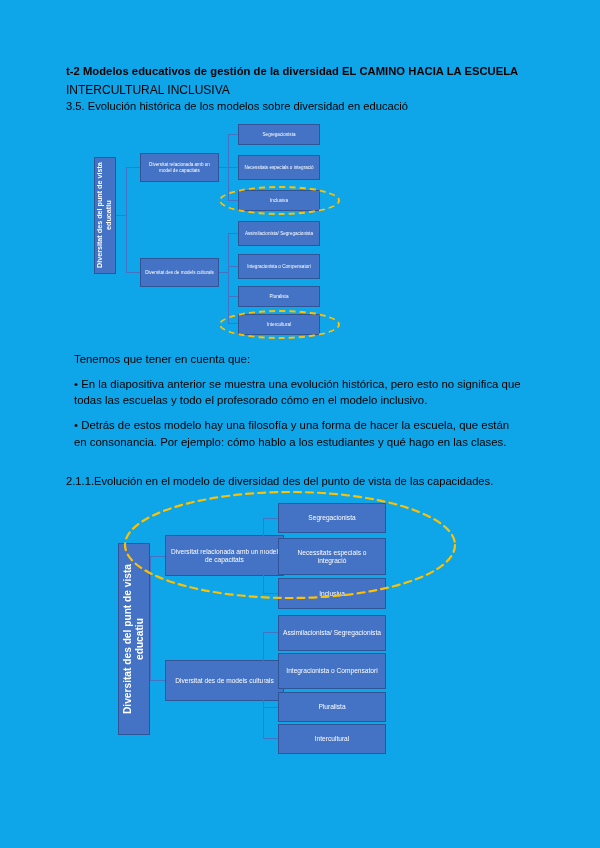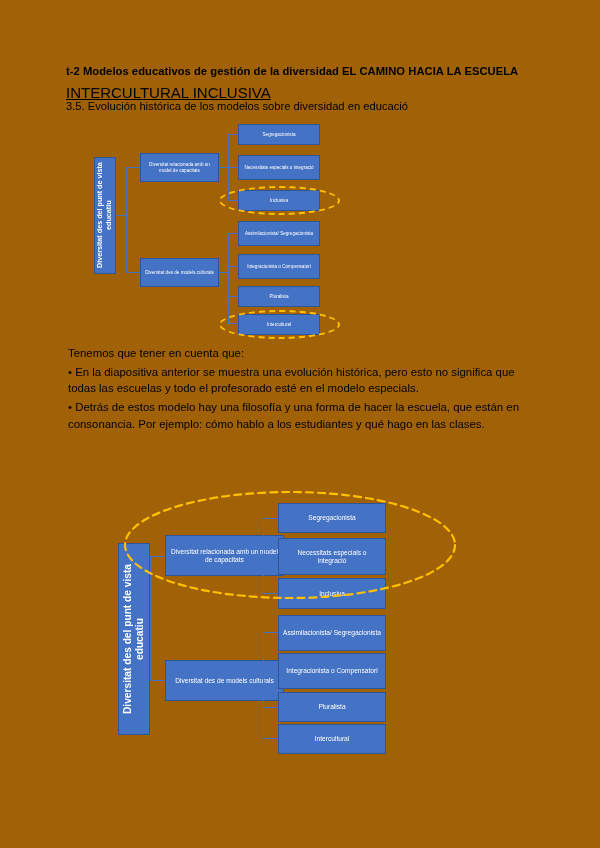--- a/index.html
+++ b/index.html
@@ -14,57 +14,56 @@
     font-family: "Liberation Sans", sans-serif;
     color: #000000;
     overflow: hidden;
   }
 
   .page {
     position: absolute;
     left: 0; top: 0;
     width: 600px;
     height: 848px;
-    background: #a16207;
+    background: #0ea5e9;
   }
 
   
   .doc-title {
     position: absolute;
     left: 66px; top: 64px;
     width: 462px;
     font-size: 11.2px;
     font-weight: bold;
     line-height: 1.42;
     letter-spacing: 0.05px;
   }
   .subtitle {
     position: absolute;
     left: 66px; top: 82px;
     width: 462px;
-    font-size: 15px;
+    font-size: 12px;
     line-height: 1.42;
-    text-decoration: underline;
   }
   .section-21 {
     position: absolute;
     left: 66px; top: 99px;
     width: 470px;
     font-size: 11.2px;
     line-height: 1.42;
   }
 
   .para-block {
     position: absolute;
     left: 66px; top: 343px;
     width: 466px;
     font-size: 11.4px;
     line-height: 1.46;
   }
-  .para-block p { margin: 2px; }
+  .para-block p { margin: 8px; }
 
   .section-211 {
     position: absolute;
     left: 66px; top: 474px;
     width: 470px;
     font-size: 11.2px;
     line-height: 1.42;
   }
 
   
@@ -147,24 +146,25 @@
     <div class="connector" style="left:219px; top:272px; width:9px; height:0; border-top-width:1px;"></div>
     <div class="connector" style="left:228px; top:266px; width:10px; height:0; border-top-width:1px;"></div>
     <div class="connector" style="left:228px; top:296px; width:10px; height:0; border-top-width:1px;"></div>
 
     <div class="ell" style="left:219px; top:186px; width:121px; height:29px;"></div>
     <div class="ell" style="left:219px; top:310px; width:121px; height:29px;"></div>
   </div>
 
   <div class="para-block">
     <p>Tenemos que tener en cuenta que:</p>
-    <p>• En la diapositiva anterior se muestra una evolución histórica, pero esto no significa que todas las escuelas y todo el profesorado esté en el modelo especials.</p>
+    <p>• En la diapositiva anterior se muestra una evolución histórica, pero esto no significa que todas las escuelas y todo el profesorado cómo en el modelo inclusivo.</p>
     <p>• Detrás de estos modelo hay una filosofía y una forma de hacer la escuela, que están en consonancia. Por ejemplo: cómo hablo a los estudiantes y qué hago en las clases.</p>
   </div>
 
+  <div class="section-211">2.1.1.Evolución en el modelo de diversidad des del punto de vista de las capacidades.</div>
 
   <div class="diagram" id="diagram-2">
 
     <div class="dg-box vert" style="left:118px; top:543px; width:32px; height:192px;">Diversitat des del punt de vista educatiu</div>
 
     <div class="dg-box" style="left:165px; top:535px; width:119px; height:41px; padding:0 4px;">Diversitat relacionada amb un model de capacitats</div>
     <div class="dg-box" style="left:165px; top:660px; width:119px; height:41px; padding:0 4px;">Diversitat des de models culturals</div>
 
     <div class="dg-box" style="left:278px; top:503px; width:108px; height:30px;">Segregacionista</div>
     <div class="dg-box" style="left:278px; top:538px; width:108px; height:37px; padding:0 4px;">Necessitats especials o integració</div>

